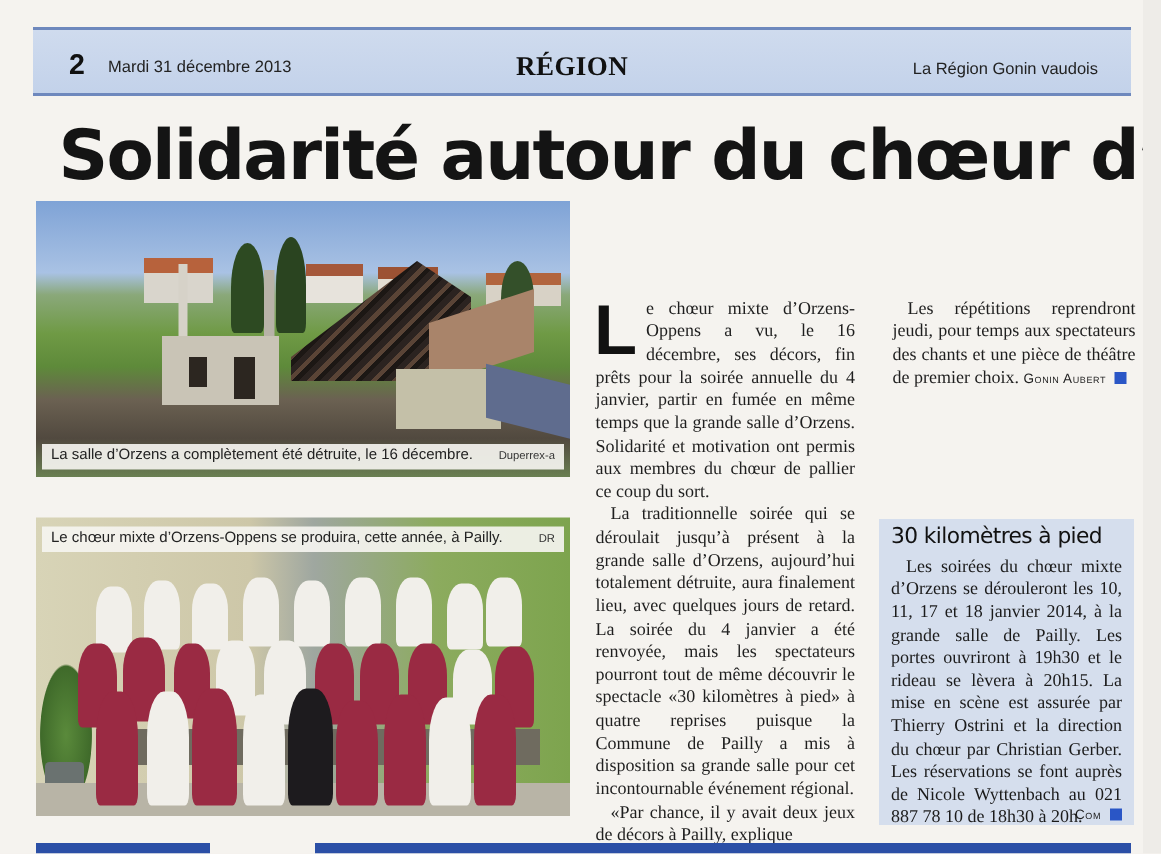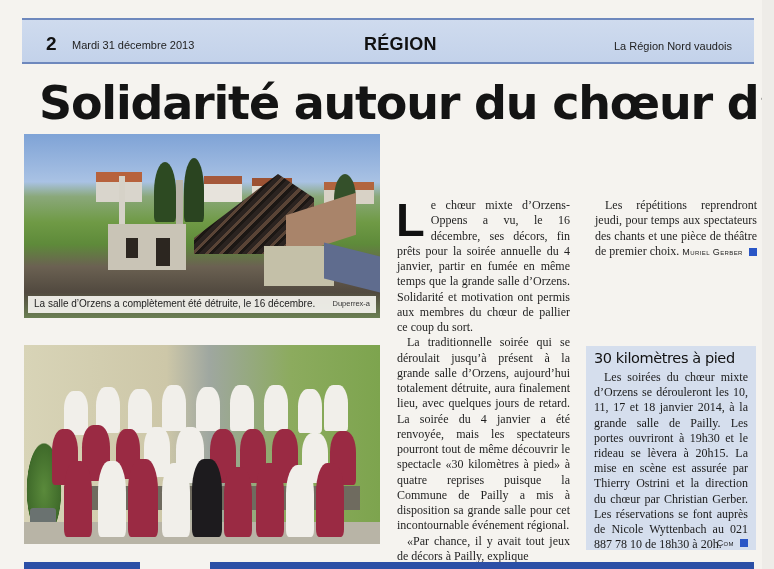--- a/index.html
+++ b/index.html
@@ -19,22 +19,22 @@
     }
     .header .pagenum {
       position: absolute; left: 24px; top: 13px;
       font-family: "Liberation Sans", sans-serif; font-weight: bold; font-size: 19px; color: #111;
     }
     .header .date {
       position: absolute; left: 50px; top: 19px;
       font-family: "Liberation Sans", sans-serif; font-size: 11px; color: #222;
     }
     .header .section {
-      position: absolute; left: 342px; top: 14px;
-      font-family: Liberation Sans, sans-serif; font-weight: bold; font-size: 18px; color: #111; letter-spacing: 0.3px;
+      position: absolute; left: 322px; top: 14px;
+      font-family: Liberation Serif, serif; font-weight: bold; font-size: 18px; color: #111; letter-spacing: 0.3px;
     }
     .header .paper {
       position: absolute; right: 22px; top: 20px;
       font-family: "Liberation Sans", sans-serif; font-size: 11px; color: #222;
     }
 
     
     .headline {
       position: absolute; left: 39px; top: 76px; width: 740px;
       font-family: "DejaVu Sans", sans-serif; font-weight: bold; font-size: 46px;
@@ -140,21 +140,21 @@
   </style>
 </head>
 <body>
 
 <div class="page">
 
   <div class="header">
     <span class="pagenum">2</span>
     <span class="date">Mardi 31 décembre 2013</span>
     <span class="section">RÉGION</span>
-    <span class="paper">La Région Nord vaudois</span>
+    <span class="paper">La Région Gonin vaudois</span>
   </div>
 
   <h1 class="headline">Solidarité autour du chœur d’Orzens</h1>
 
   <div class="photo photo1">
     <div class="house1"></div>
     <div class="house2"></div>
     <div class="house3"></div>
     <div class="house4"></div>
     <div class="tree1"></div>
@@ -205,31 +205,35 @@
     <div class="singer r" style="left:40px;top:116px;width:28px;height:76px;"></div>
     <div class="singer w" style="left:74px;top:116px;width:28px;height:76px;"></div>
     <div class="singer r" style="left:104px;top:114px;width:30px;height:78px;"></div>
     <div class="singer w" style="left:138px;top:118px;width:28px;height:74px;"></div>
     <div class="singer b" style="left:168px;top:114px;width:30px;height:78px;"></div>
     <div class="singer r" style="left:200px;top:122px;width:28px;height:70px;"></div>
     <div class="singer r" style="left:232px;top:118px;width:28px;height:74px;"></div>
     <div class="singer w" style="left:262px;top:120px;width:28px;height:72px;"></div>
     <div class="singer r" style="left:292px;top:118px;width:28px;height:74px;"></div>
 
+    <div class="caption">
+      <span>Le  chœur mixte d’Orzens-Oppens se produira, cette année, à Pailly.</span>
+      <span class="credit">DR</span>
+    </div>
   </div>
 
 
   <div class="col col1">
     <p class="first"><span class="dropcap">L</span><span>e chœur mixte d’Orzens-Oppens a vu, le 16 décembre, ses décors, fin prêts pour la soirée annuelle du 4 janvier, partir en fumée en même temps que la grande salle d’Orzens. Solidarité et motivation ont permis aux membres du chœur de pallier ce coup du sort.</span></p>
     <p>La traditionnelle soirée qui se déroulait jusqu’à présent à la grande salle d’Orzens, aujourd’hui totalement détruite, aura finalement lieu, avec quelques jours de retard. La soirée du 4 janvier a été renvoyée, mais les spectateurs pourront tout de même découvrir le spectacle «30 kilomètres à pied» à quatre reprises puisque la Commune de Pailly a mis à disposition sa grande salle pour cet incontournable événement régional.</p>
-    <p>«Par chance, il y avait tout jeux de décors à Pailly, explique</p>
+    <p>«Par chance, il y avait deux jeux de décors à Pailly, explique</p>
   </div>
 
   <div class="col col2">
-    <p><span>Les répétitions reprendront jeudi, pour temps aux spectateurs des chants et une pièce de théâtre de premier choix.</span> <span class="sig">Muriel Gerber</span><span class="endmark"></span></p>
+    <p><span>Les répétitions reprendront jeudi, pour temps aux spectateurs des chants et une pièce de théâtre de premier choix.</span> <span class="sig">Gonin Aubert</span><span class="endmark"></span></p>
   </div>
 
   <div class="box">
     <div class="box-title">30 kilomètres à pied</div>
     <p class="box-body">Les soirées du chœur mixte d’Orzens se dérouleront les 10, 11, 17 et 18 janvier 2014, à la grande salle de Pailly. Les portes ouvriront à 19h30 et le rideau se lèvera à 20h15. La mise en scène est assurée par Thierry Ostrini et la direction du chœur par Christian Gerber. Les réservations se font auprès de Nicole Wyttenbach au 021 887 78 10 de 18h30 à 20h.</p>
     <div class="box-sig"><span class="sig">Com</span><span class="endmark"></span></div>
   </div>
 
   <div class="bar-left"></div>
   <div class="bar-right"></div>

